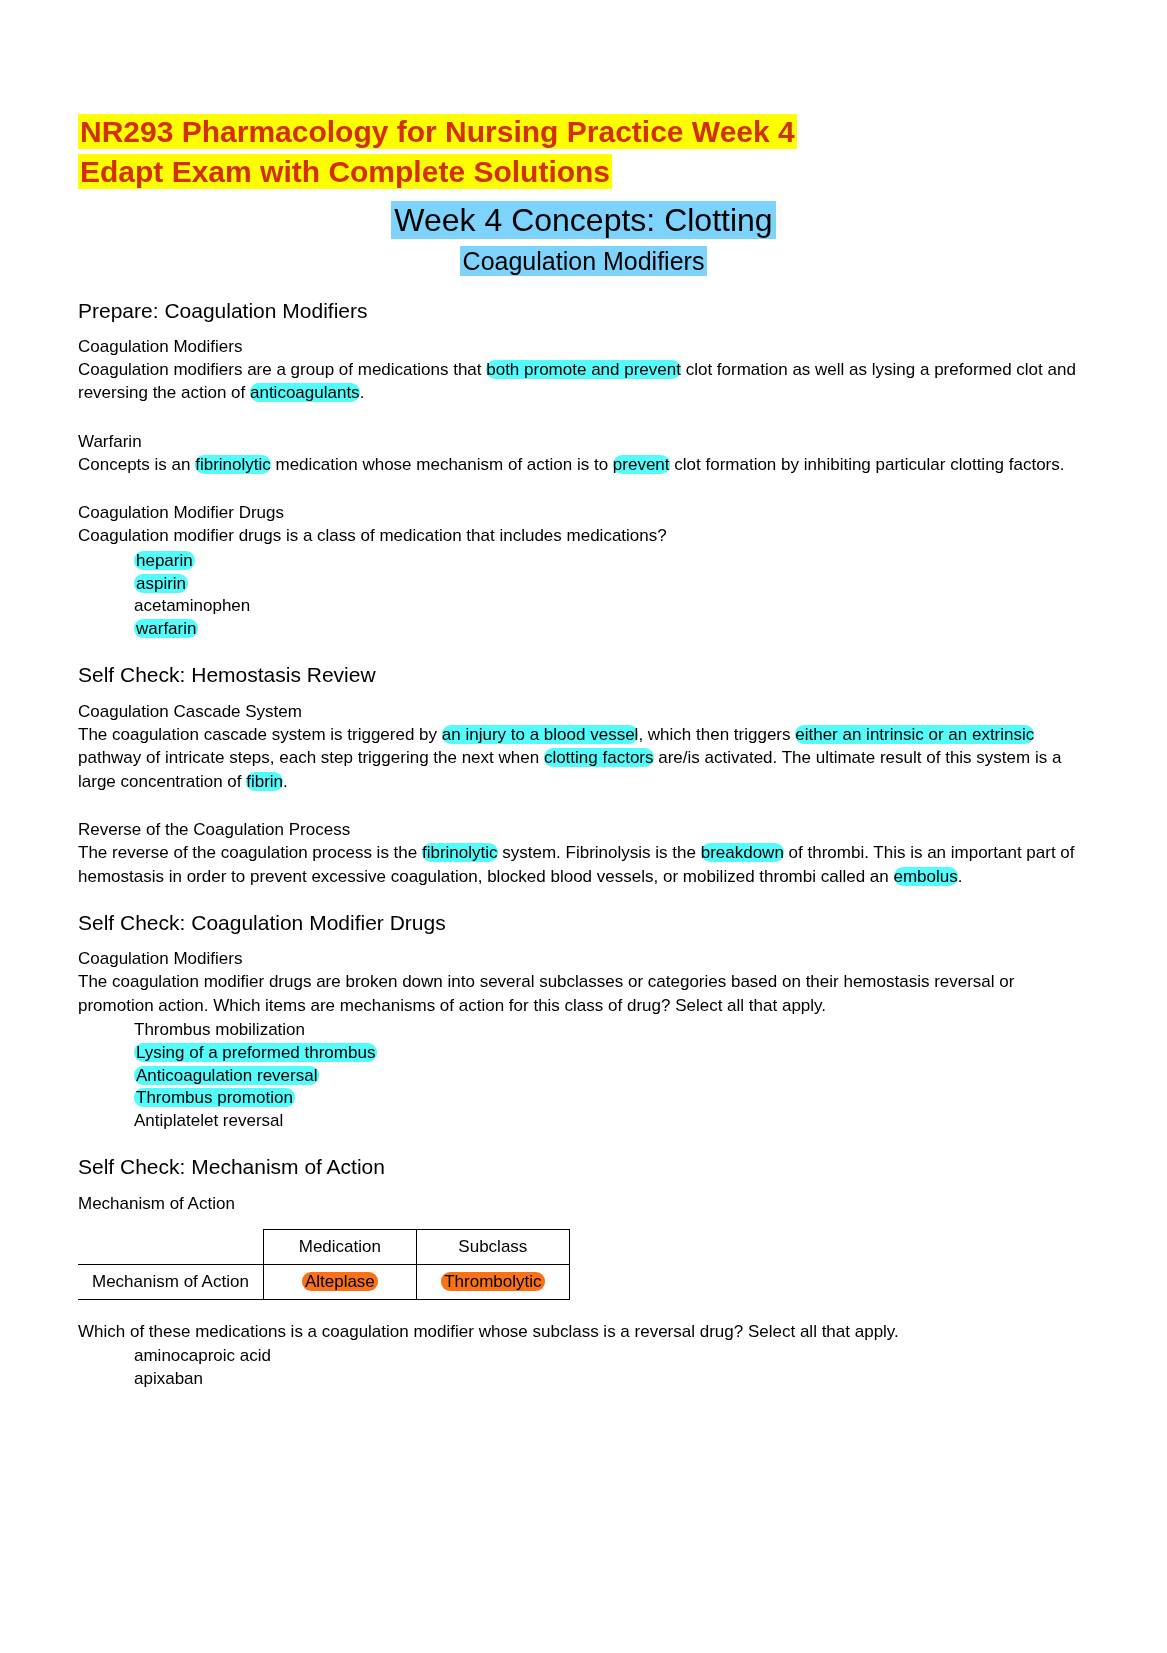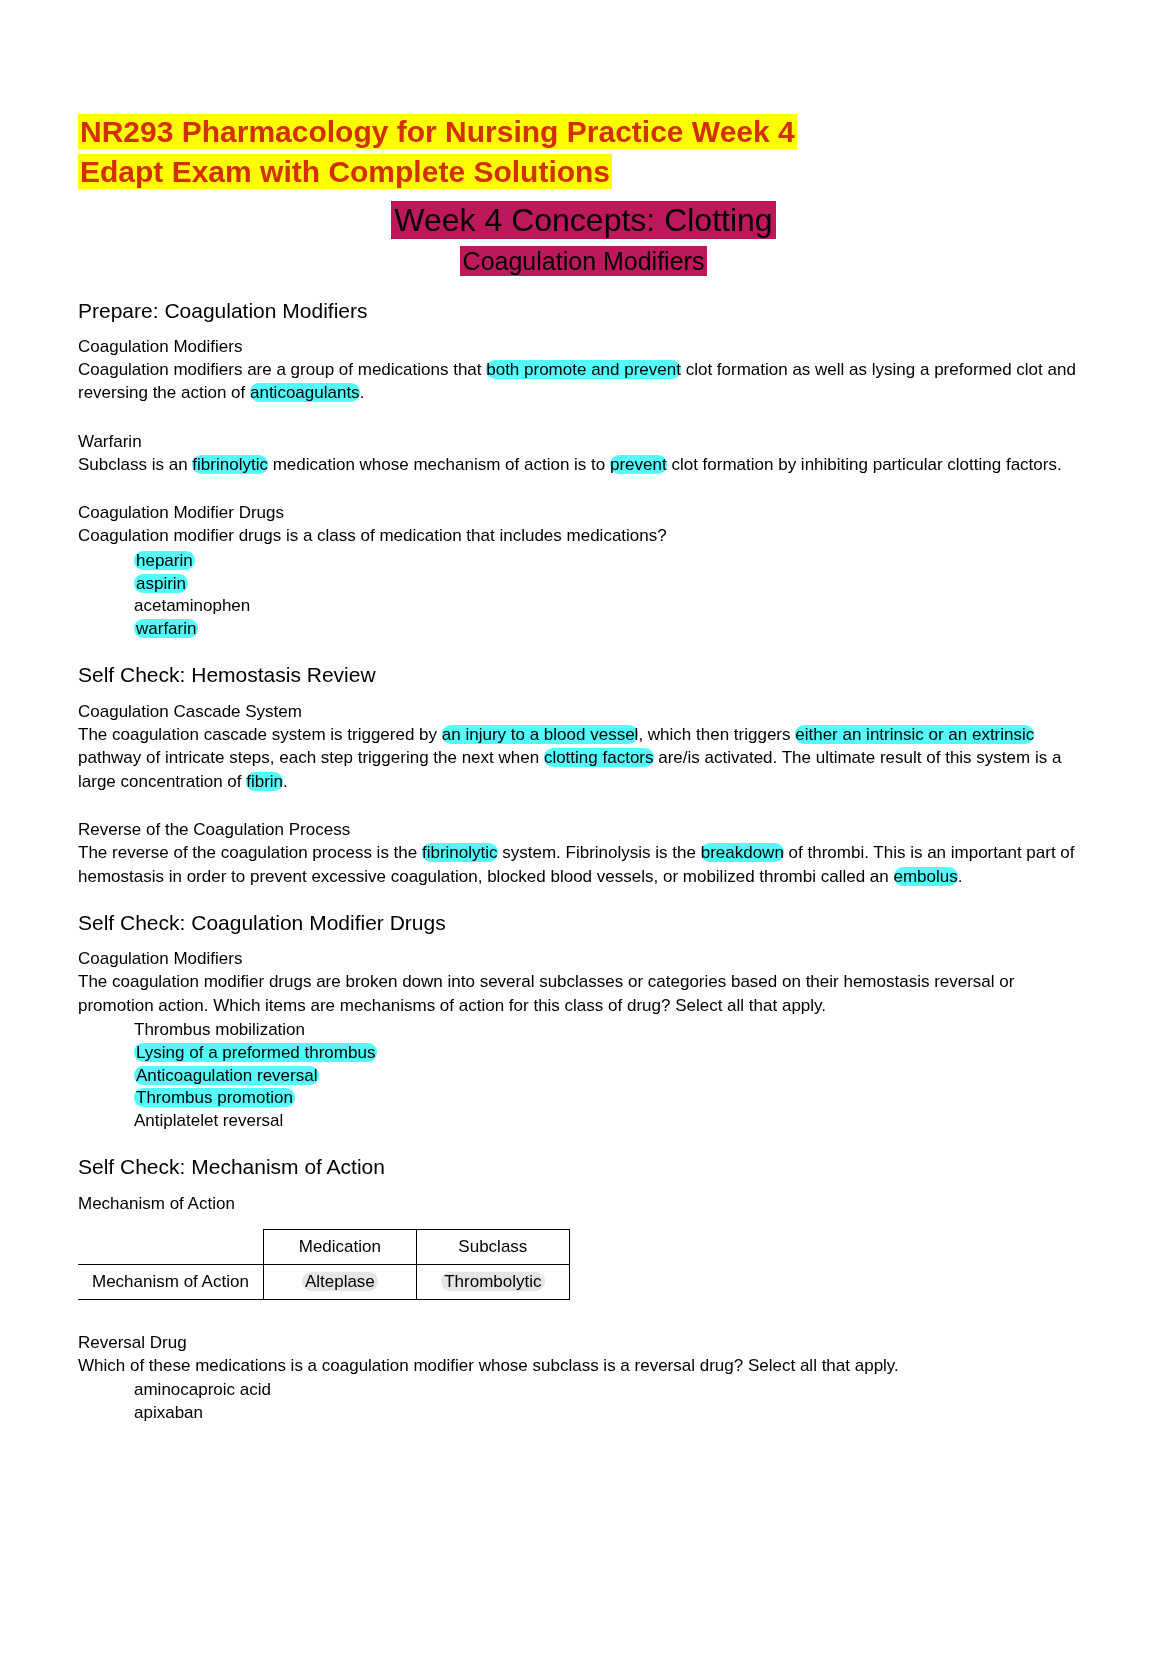--- a/index.html
+++ b/index.html
@@ -35,21 +35,21 @@
     background: #ffff00;
     padding: 1px 2px;
   }
   .h-week {
     text-align: center;
     font-size: 32px;
     margin: 10px 0 0 0;
     line-height: 1.2;
   }
   .h-week span, .h-sub span {
-    background: #be185d;
+    background: #7dd3fc;
     padding: 1px 3px;
   }
   .h-sub {
     text-align: center;
     font-size: 25px;
     margin: 6px 0 12px 0;
     line-height: 1.2;
   }
   h2.sec {
     font-size: 21px;
@@ -104,21 +104,21 @@
     border-left: none;
     border-top: none;
     border-bottom: none;
   }
   table.match td.rowhead {
     text-align: center;
     border-left: none;
     padding: 6px 14px;
   }
   table.match td .hl {
-    background: #e5e5e5;
+    background: #f97316;
     padding: 0 3px;
   }
   .tbl-col { min-width: 128px; }
 </style>
 </head>
 <body>
 
 <div class="page">
   <div class="content">
 
@@ -134,21 +134,21 @@
       <span>Coagulation Modifiers</span>
     </div>
 
     <h2 class="sec">Prepare: Coagulation Modifiers</h2>
 
     <h3 class="sub">Coagulation Modifiers</h3>
     <p class="body" id="p-0-0"><span>Coagulation modifiers are a group of medications that </span><span class="hl">both promote and prevent</span><span> clot formation as well as lysing a preformed clot and reversing the action of </span><span class="hl">anticoagulants</span><span>.</span></p>
 
     <div class="spacer-sm"></div>
     <h3 class="sub">Warfarin</h3>
-    <p class="body" id="p-0-1"><span>Subclass is an </span><span class="hl">fibrinolytic</span><span> medication whose mechanism of action is to </span><span class="hl">prevent</span><span> clot formation by inhibiting particular clotting factors.</span></p>
+    <p class="body" id="p-0-1"><span>Concepts is an </span><span class="hl">fibrinolytic</span><span> medication whose mechanism of action is to </span><span class="hl">prevent</span><span> clot formation by inhibiting particular clotting factors.</span></p>
 
     <div class="spacer-sm"></div>
     <h3 class="sub">Coagulation Modifier Drugs</h3>
     <p class="body" id="p-0-2"><span>Coagulation modifier drugs is a class of medication that includes medications?</span></p>
     <ul class="opts" id="opts-0-2">
         <li><span class="hl">heparin</span></li>
         <li><span class="hl">aspirin</span></li>
         <li><span>acetaminophen</span></li>
         <li><span class="hl">warfarin</span></li>
       </ul>
@@ -185,21 +185,20 @@
         </tr>
         <tr>
           <td class="rowhead">Mechanism of Action</td>
           <td class="tbl-col"><span class="hl">Alteplase</span></td>
           <td class="tbl-col"><span class="hl">Thrombolytic</span></td>
         </tr>
       </tbody>
     </table>
 
     <div class="spacer-md"></div>
-    <h3 class="sub">Reversal Drug</h3>
     <p class="body">Which of these medications is a coagulation modifier whose subclass is a reversal drug? Select all that apply.</p>
     <ul class="opts" id="opts-final">
         <li><span>aminocaproic acid</span></li>
         <li><span>apixaban</span></li>
       </ul>
 
   </div>
 </div>
 
 </body></html>

